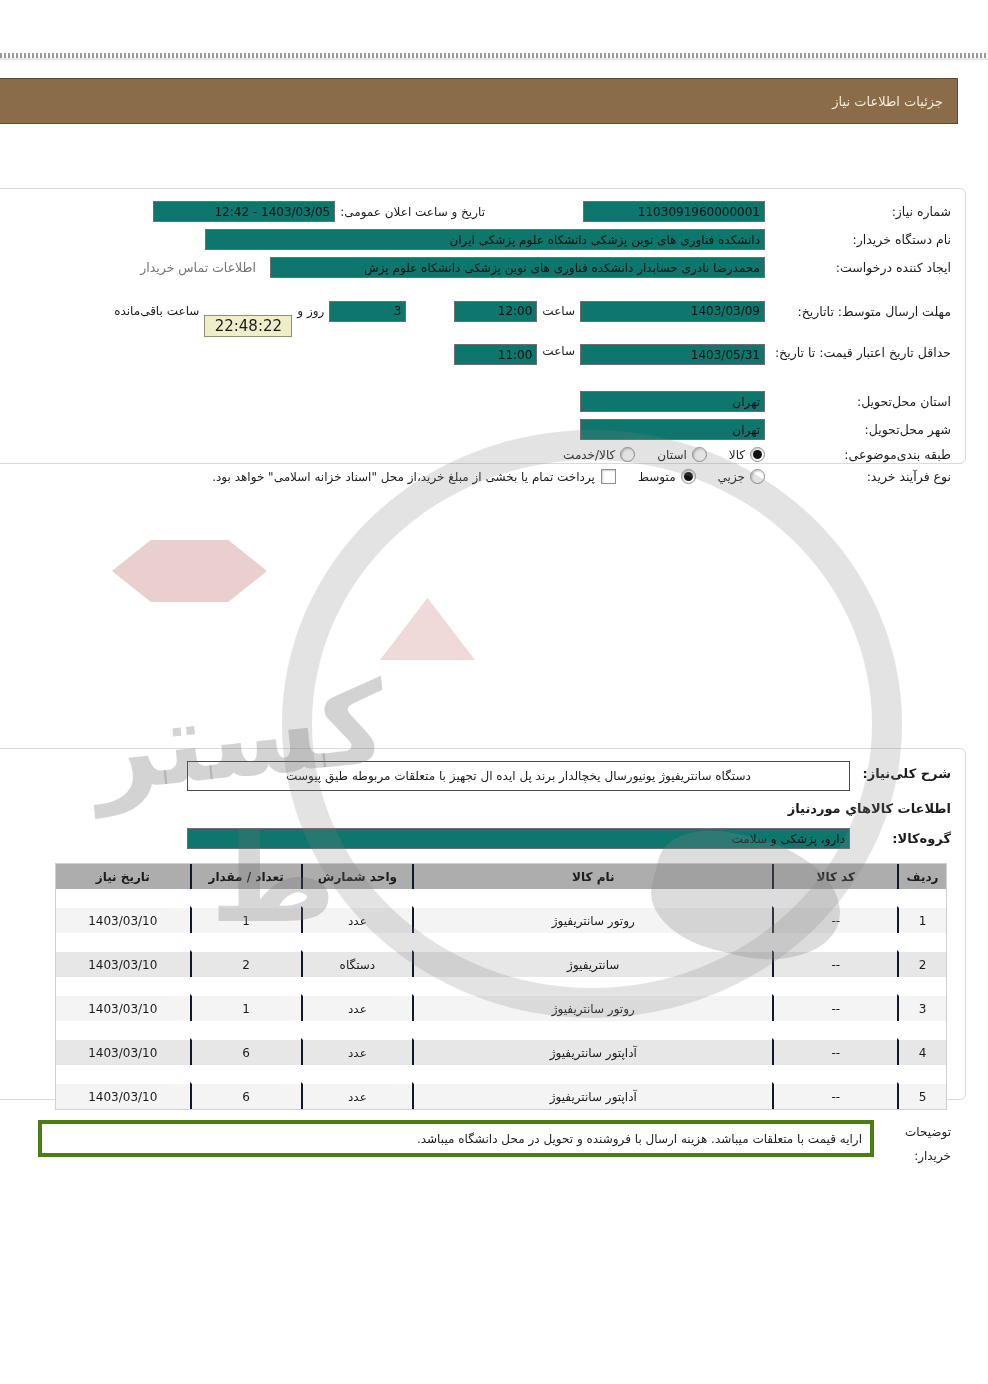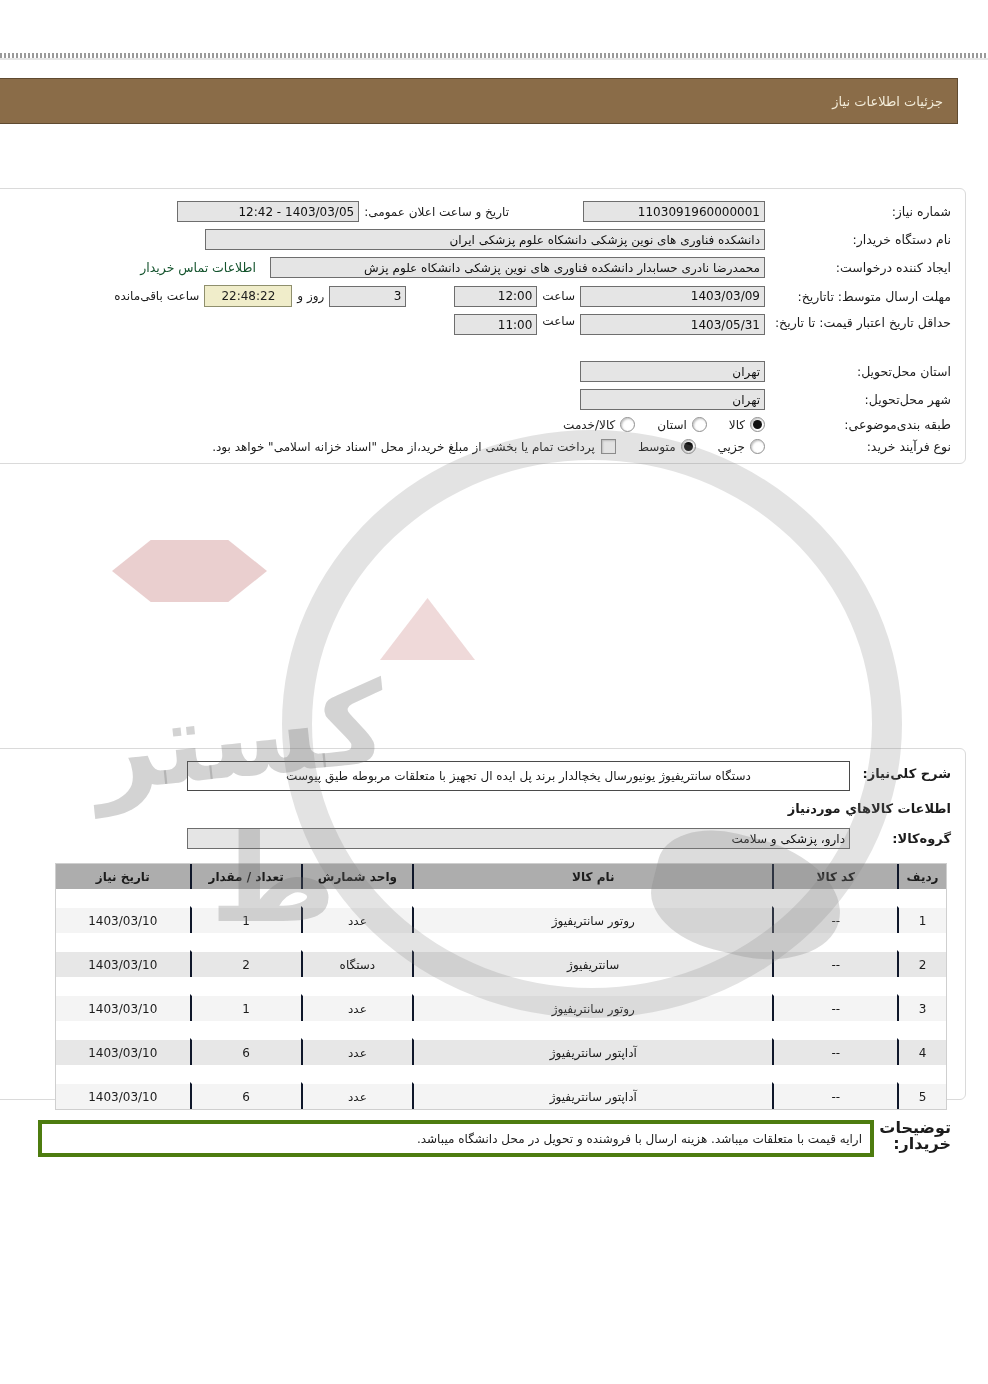--- a/index.html
+++ b/index.html
@@ -13,28 +13,28 @@
   .bar{position:absolute;height:46px;background:#8a6c48;border:1px solid #5f4a30;
        color:#f3ecd9;display:flex;align-items:center;padding:0 14px;font-size:13px;box-sizing:border-box;}
   .bar1{top:78px;right:30px;left:33px;}
   
   .panel{position:absolute;right:22px;left:23px;border:1px solid #dadada;border-radius:6px;
          background:#fff;box-sizing:border-box;padding:12px 14px;}
   .panel1{top:142px;height:276px;}
   .panel2{top:426px;height:352px;}
   .row{display:flex;align-items:center;margin-bottom:7px;}
   .lbl{width:178px;font-size:12.5px;flex:none;margin-left:8px;}
-  .inp{height:21px;border:1px solid #6e6e6e;background:#e5e5e5;color:#111;
+  .inp{height:21px;border:1px solid #6e6e6e;background:#0f766e;color:#111;
        font:12px "DejaVu Sans",sans-serif;padding:0 4px;box-sizing:border-box;flex:none;}
   .num{direction:ltr;text-align:right;}
   .w185{width:185px}.w182{width:182px}.w83{width:83px}.w77{width:77px}.w560{width:560px}.w495{width:495px}.w663{width:663px}
   .small-lbl{margin:0 5px;flex:none;}
   .remaining{width:86px;height:20px;background:#f0edca;border:1px solid #8f8f6d;
-       display:flex;align-items:center;justify-content:center;direction:ltr;font-size:12px;flex:none;}
-  .link{color:#14532d;margin-right:14px;cursor:pointer;font-size:12.5px;flex:none;margin-left:36px;}
+       display:flex;align-items:center;justify-content:center;direction:ltr;font-size:15px;flex:none;margin-top:30px;}
+  .link{color:#737373;margin-right:14px;cursor:pointer;font-size:12.5px;flex:none;margin-left:36px;}
   
   .radio{width:13px;height:13px;border-radius:50%;border:1px solid #8f8f8f;background:#fff;
          box-shadow:inset 1px 1px 2px rgba(0,0,0,.25);flex:none;margin-left:5px;}
   .radio.sel{position:relative;}
   .radio.sel::after{content:"";position:absolute;inset:2px;border-radius:50%;background:#111;}
   .chk{width:13px;height:13px;border:1px solid #8f8f8f;background:#fff;
        box-shadow:inset 1px 1px 2px rgba(0,0,0,.2);flex:none;margin-left:6px;}
   .opt{margin-left:22px;display:flex;align-items:center;}
   .desc-lbl{width:101px;font-weight:bold;font-size:13px;flex:none;padding-top:5px;}
   .desc-box{width:663px;height:30px;border:1px solid #4a4a4a;text-align:center;line-height:28px;
@@ -45,21 +45,21 @@
   .gt-row{display:flex;direction:rtl;}
   .gt-head .gt-cell{background:#adadad;font-weight:bold;height:25px;}
   .gt-cell{display:flex;align-items:center;justify-content:center;height:27px;
            border-left:2px solid #0f172a;box-sizing:border-box;font-size:12px;}
   .gt-cell:last-child{border-left:none;}
   .gt-body .gt-row:nth-child(odd) .gt-cell{background:#f4f4f4;}
   .gt-body .gt-row:nth-child(even) .gt-cell{background:#e7e7e7;}
   .gt-body .gt-row .gt-cell{border-top:2px solid #fff;margin-top:17px;}
   .c1{width:5.5%}.c2{width:14%}.c3{width:40.5%}.c4{width:12.5%}.c5{width:12.5%}.c6{width:15%}
   .notes-row{display:flex;margin-top:4px;}
-  .notes-lbl{width:77px;font-weight:bold;font-size:16px;line-height:16px;flex:none;}
+  .notes-lbl{width:77px;font-weight:normal;font-size:12px;line-height:24px;flex:none;}
   .notes-box{width:836px;height:37px;border:4px solid #4d7c0f;display:flex;align-items:center;
              padding:0 8px;box-sizing:border-box;}
   
   .wm{position:absolute;inset:0;pointer-events:none;z-index:6;}
   .wm-ring{position:absolute;left:330px;top:430px;width:560px;height:528px;border-radius:50%;
            border:30px solid rgba(128,128,128,.22);}
   .wm-blob{position:absolute;left:700px;top:838px;width:190px;height:118px;background:rgba(130,130,130,.28);
            border-radius:42% 58% 55% 45%;transform:rotate(14deg);}
   .wm-hex{position:absolute;left:160px;top:540px;width:155px;height:62px;background:rgba(186,96,96,.30);
           clip-path:polygon(25% 0,75% 0,100% 50%,75% 100%,25% 100%,0 50%);}
@@ -79,21 +79,21 @@
   <div class="top-dots"></div>
 
   <div class="bar bar1 z">
     <span>جزئیات اطلاعات نیاز</span>
   </div>
 
   <div class="panel panel1 z">
     <div class="row">
       <span class="lbl">شماره نیاز:</span>
       <input class="inp w182 num" readonly="" value="1103091960000001" style="">
-      <span class="small-lbl" style="margin-right:74px">تاریخ و ساعت اعلان عمومی:</span>
+      <span class="small-lbl" style="margin-right:98px">تاریخ و ساعت اعلان عمومی:</span>
       <input class="inp w182 num" readonly="" value="12:42 - 1403/03/05" style="">
     </div>
     <div class="row">
       <span class="lbl">نام دستگاه خریدار:</span>
       <input class="inp w560" readonly="" value="دانشکده فناوری های نوین پزشکی دانشکاه علوم پزشکی ایران" style="">
     </div>
     <div class="row">
       <span class="lbl">ایجاد کننده درخواست:</span>
       <input class="inp w495" readonly="" value="محمدرضا نادری حسابدار دانشکده فناوری های نوین پزشکی دانشکاه علوم پزش" style="">
       <a class="link">اطلاعات تماس خریدار</a>

